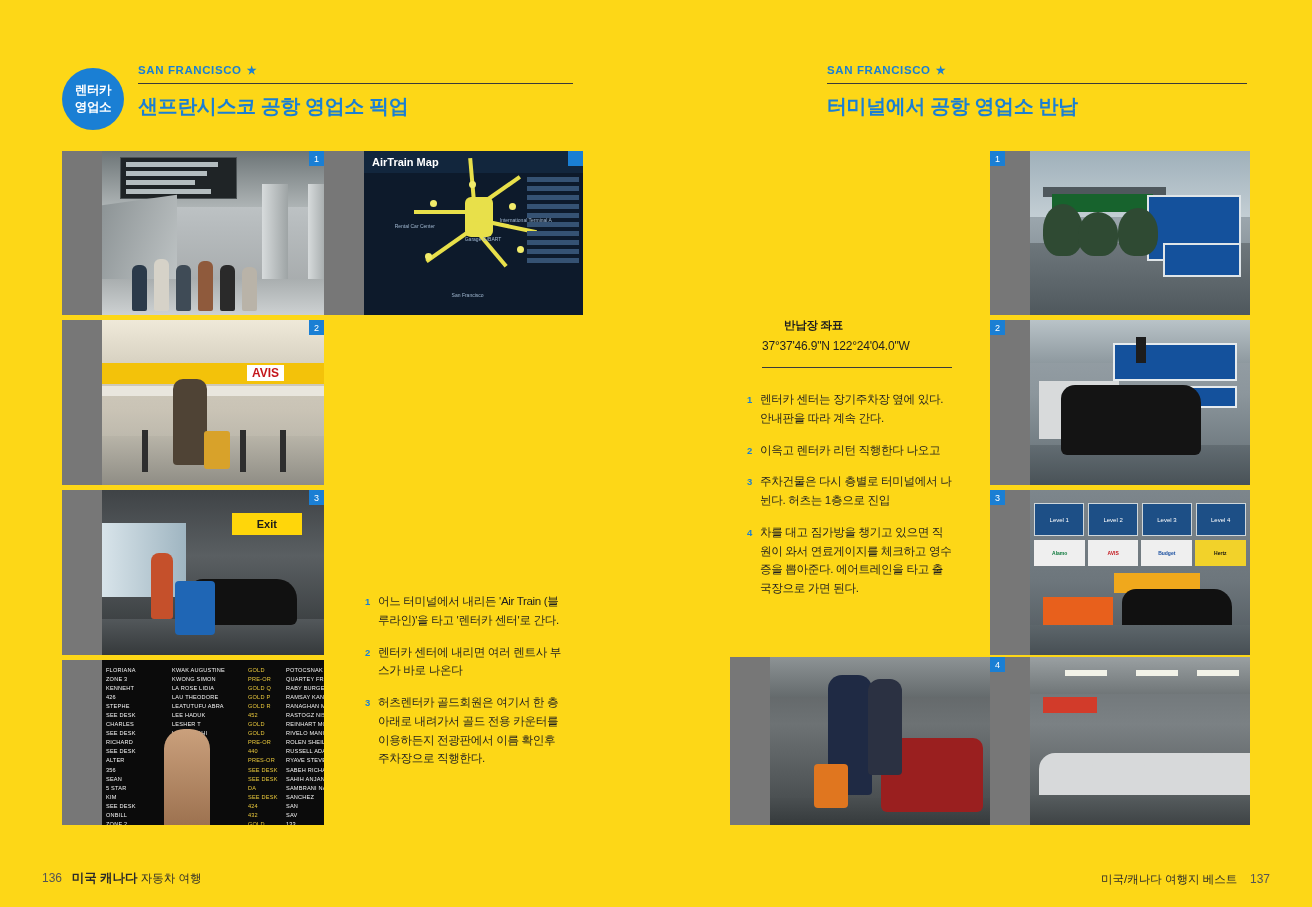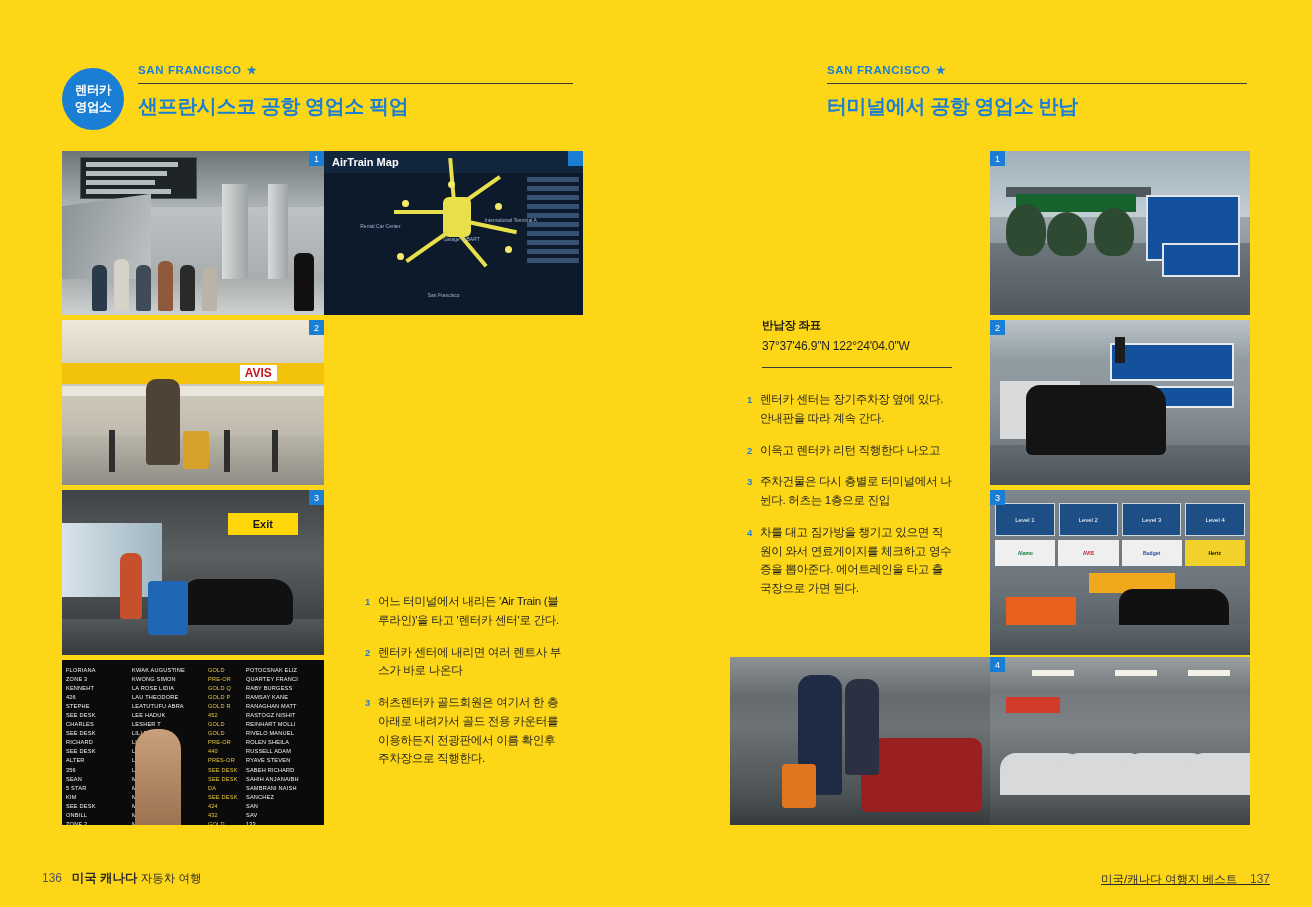--- a/index.html
+++ b/index.html
@@ -117,20 +117,21 @@
     position: absolute;
     left: 762px;
     top: 318px;
     width: 190px;
   }
   .coord-label {
     font-size: 11.5px;
     font-weight: bold;
     color: #1f1f1f;
     letter-spacing: -0.3px;
+    margin-left: 22px;
   }
   .coord-value {
     font-size: 12px;
     color: #1f1f1f;
     margin-top: 6px;
     letter-spacing: -0.2px;
   }
   .coord-rule {
     border-bottom: 1px solid #3a3a3a;
     margin-top: 14px;
@@ -145,21 +146,21 @@
   .folio .pg {
     color: #555;
     font-size: 12px;
   }
   .folio .bk {
     font-weight: bold;
     font-size: 12.5px;
   }
 
   
-  .ph-inner { position: absolute; inset: 0; }
+  .ph-inner { position: absolute; inset: 0; margin-left: 40px; }
 
   
   .t1 { background: linear-gradient(180deg,#cfd4d6 0%, #b7bcbe 45%, #9fa3a4 100%); }
   .t1 .ceil { position:absolute; left:0; top:0; width:100%; height:34%; background:linear-gradient(180deg,#6d7577,#aeb4b5); }
   .t1 .sign { position:absolute; left:18px; top:6px; width:115px; height:40px; background:#1f2426; border:1px solid #4c5355; }
   .t1 .sign i { display:block; height:5px; margin:4px 5px; background:#cfd8da; opacity:.85; }
   .t1 .esc { position:absolute; left:0; top:30%; width:34%; height:70%; background:linear-gradient(110deg,#8d9496,#c3c8c9); transform:skewY(-8deg); }
   .t1 .col { position:absolute; width:26px; top:20%; height:80%; background:linear-gradient(90deg,#d7dbdc,#9ea4a5); }
   .t1 .people { position:absolute; bottom:0; left:0; width:100%; height:58%; }
   .t1 .p { position:absolute; bottom:4%; width:15px; height:46px; border-radius:6px 6px 2px 2px; }
@@ -563,18 +564,18 @@
       <div class="banner"></div>
       <div class="car" style="left:4%"></div>
       <div class="car" style="left:28%"></div>
       <div class="car" style="left:52%"></div>
       <div class="car" style="left:76%"></div>
       <div class="floor"></div>
     </div>
     <div class="num left">4</div>
   </div>
 
-  <div class="folio" style="right:42px;text-decoration:underline;">
+  <div class="folio" style="right:42px;">
     <span>미국/캐나다 여행지 베스트</span>
     &nbsp;&nbsp;&nbsp;<span class="pg">137</span>
   </div>
 
 </div>
 
 </body></html>

